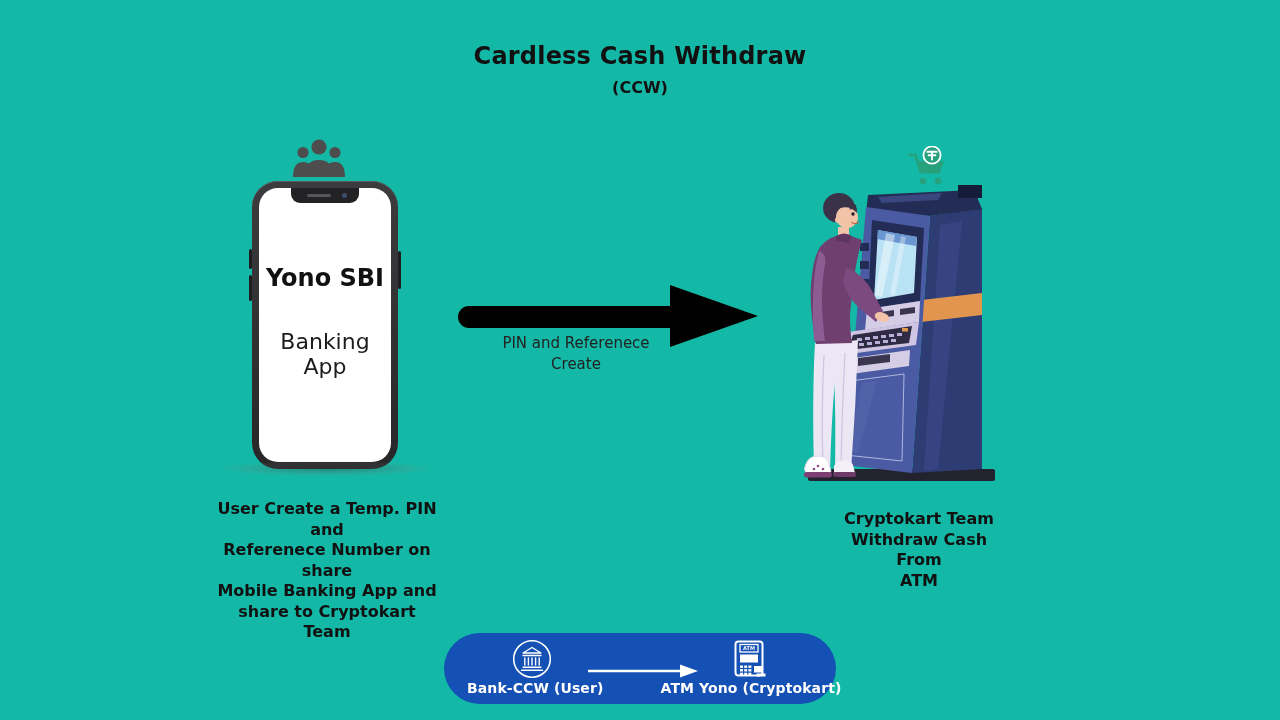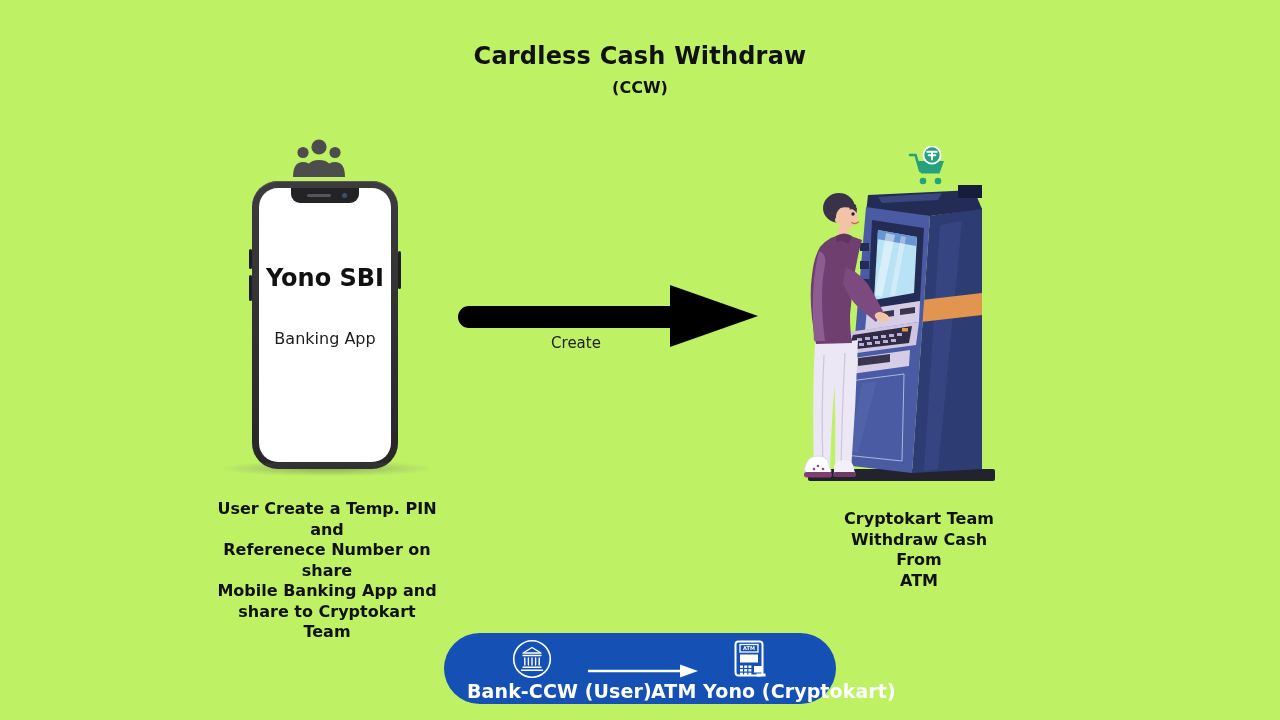--- a/index.html
+++ b/index.html
@@ -1,18 +1,18 @@
 <!DOCTYPE html>
 <html><head>
 <meta charset="utf-8">
 <style>
   * { margin:0; padding:0; box-sizing:border-box; }
   html,body { background:#fff; }
   body { font-family:"DejaVu Sans","Liberation Sans",sans-serif; }
-  .stage { position:relative; width:1280px; height:720px; background:#bef264; overflow:hidden; }
+  .stage { position:relative; width:1280px; height:720px; background:#14b8a6; overflow:hidden; }
 
   
   .title { position:absolute; top:42px; left:0; width:1280px; text-align:center; color:#111; }
   .title .l1 { font-size:24px; font-weight:700; letter-spacing:.2px; }
   .title .l2 { font-size:16px; font-weight:700; margin-top:8px; }
 
   
   .people-icon { position:absolute; left:293px; top:139px; width:52px; height:38px; }
 
   .phone { position:absolute; left:252px; top:181px; width:146px; height:288px;
@@ -27,21 +27,21 @@
   .phone .camera { position:absolute; top:5px; right:12px; width:5px; height:5px;
                    background:#3e4f6e; border-radius:50%; }
   .phone .btn { position:absolute; background:#1e1e20; border-radius:2px; }
   .btn.left1 { left:-3px; top:68px;  width:3px; height:20px; }
   .btn.left2 { left:-3px; top:94px;  width:3px; height:26px; }
   .btn.right1{ right:-3px; top:70px; width:3px; height:38px; }
 
   .phone-app-name { position:absolute; left:0; top:76px; width:100%; text-align:center;
                     font-size:24px; font-weight:700; color:#111; }
   .phone-app-sub  { position:absolute; left:0; top:141px; width:100%; text-align:center;
-                    font-size:16px; font-weight:400; color:#1d1d1d; }
+                    font-size:22px; font-weight:400; color:#1d1d1d; }
 
   .phone-shadow { position:absolute; left:224px; top:461px; width:206px; height:15px;
                   background:radial-gradient(ellipse at center, rgba(60,60,60,.38) 0%, rgba(120,120,120,.15) 55%, rgba(255,255,255,0) 75%); }
 
   .caption { position:absolute; color:#111; font-weight:700; font-size:16px;
              line-height:20.5px; text-align:center; }
   .caption-left { left:212px; top:499px; width:230px; }
   .caption-right{ left:829px; top:509px; width:180px; }
 
   
@@ -53,21 +53,21 @@
   .cart-icon { position:absolute; left:908px; top:146px; width:40px; height:42px; }
   .atm-scene { position:absolute; left:790px; top:183px; width:215px; height:300px; }
 
   
   .legend { position:absolute; left:444px; top:633px; width:392px; height:71px;
             background:#1550b4; border-radius:36px; color:#fff; }
   .legend-col { position:absolute; text-align:center; }
   .legend-bank { left:23px; top:7px; width:130px; }
   .legend-atm  { left:207px; top:7px; width:200px; }
   .legend-icon { height:38px; display:flex; align-items:center; justify-content:center; }
-  .legend-label { font-size:19px; font-weight:700; white-space:nowrap; margin-top:2px;
+  .legend-label { font-size:14px; font-weight:700; white-space:nowrap; margin-top:2px;
                   letter-spacing:.1px; }
   .legend-arrow { position:absolute; left:144px; top:31px; width:110px; height:14px; }
 </style>
 </head>
 <body>
 
 <div class="stage">
 
   <div class="title">
     <div class="l1">Cardless Cash Withdraw</div>
@@ -105,20 +105,21 @@
     <div>Referenece Number on share</div>
     <div>Mobile Banking App and</div>
     <div>share to Cryptokart Team</div>
   </div>
 
   <svg class="flow-arrow" viewBox="0 0 300 62">
     <rect x="0" y="21" width="228" height="22" rx="11" fill="#000"></rect>
     <polygon points="212,0 300,31 212,62" fill="#000"></polygon>
   </svg>
   <div class="arrow-label">
+    <div>PIN and Referenece</div>
     <div>Create</div>
   </div>
 
   <svg class="cart-icon" viewBox="0 0 40 42">
     <path d="M2,9 h5.5 l4.7,16" stroke="#26a17b" stroke-width="2.6" fill="none" stroke-linecap="round"></path>
     <path d="M9,15 h27 l-4.5,12.5 h-18.5 z" fill="#26a17b"></path>
     <circle cx="15" cy="35" r="3.3" fill="#26a17b"></circle>
     <circle cx="30" cy="35" r="3.3" fill="#26a17b"></circle>
     <circle cx="24" cy="9" r="8.6" fill="#26a17b" stroke="#fff" stroke-width="1.8"></circle>
     <g stroke="#fff" stroke-width="1.9" stroke-linecap="round">

